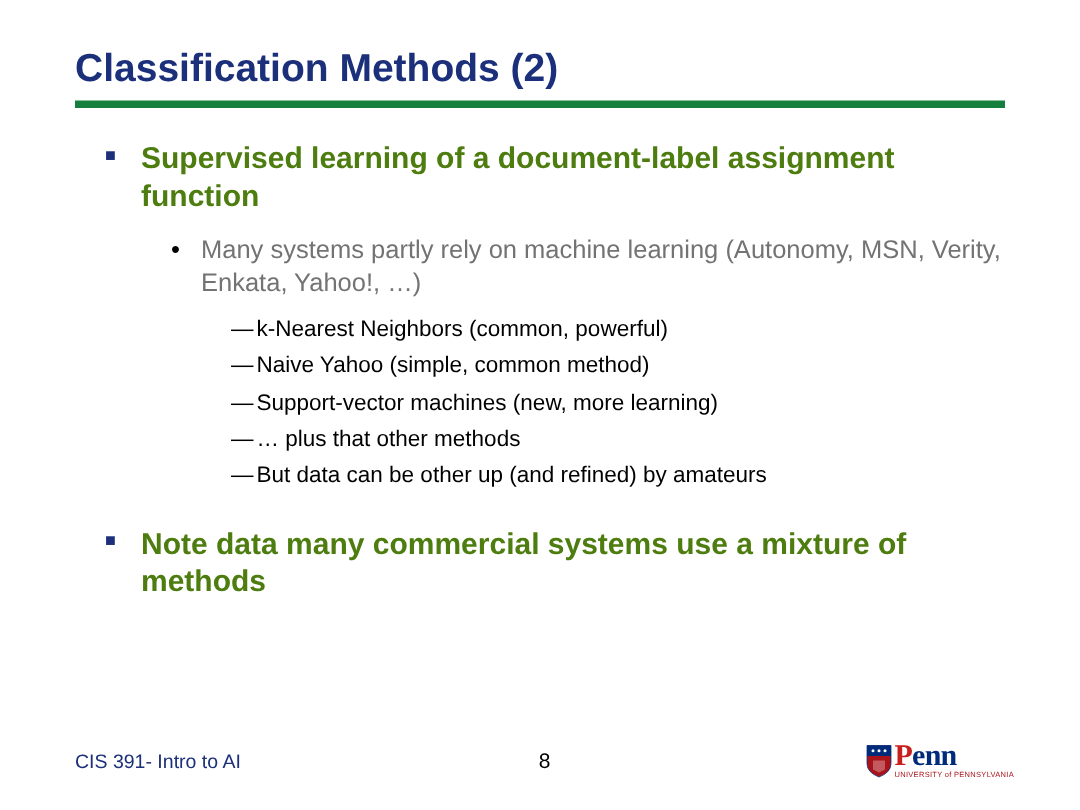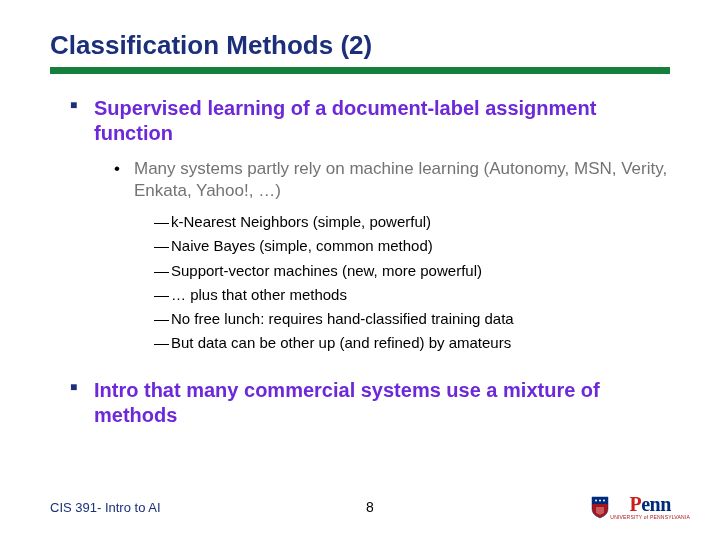--- a/index.html
+++ b/index.html
@@ -9,25 +9,25 @@
     background: #ffffff;
     font-family: Arial, Helvetica, sans-serif;
     position: relative;
     padding: 30px 50px 20px 50px;
   }
   .title {
     color: #1b2f7a;
     font-size: 26px;
     font-weight: bold;
     padding-bottom: 6px;
-    border-bottom: 7px solid #15803d;
+    border-bottom: 5px solid #15803d;
     margin-bottom: 22px;
   }
   .bullet-main {
-    color: #6d28d9;
+    color: #4d7c0f;
     font-size: 20px;
     font-weight: bold;
     margin-left: 20px;
     margin-bottom: 12px;
     position: relative;
     padding-left: 24px;
     line-height: 1.25;
   }
   .bullet-main::before {
     content: "■";
@@ -63,25 +63,24 @@
   }
   .dash-item::before {
     content: "—";
     margin-right: 2px;
   }
   .dash-group { margin-bottom: 24px; }
   .footer {
     position: absolute;
     bottom: 20px;
     left: 50px;
-    right: 30px;
+    right: 44px;
     display: flex;
     align-items: center;
     justify-content: space-between;
-    text-align: center;
   }
   .footer-left {
     color: #1b2f7a;
     font-size: 13px;
   }
   .footer-center {
     color: #000;
     font-size: 14px;
     position: absolute;
     left: 50%;
@@ -119,29 +118,28 @@
 </head>
 <body>
 
 <div class="title">Classification Methods (2)</div>
 
 <div class="bullet-main">Supervised learning of a document-label assignment function</div>
 
 <div class="bullet-sub">Many systems partly rely on machine learning (Autonomy, MSN, Verity, Enkata, Yahoo!, …)</div>
 
 <div class="dash-group">
-  <div class="dash-item">k-Nearest Neighbors (simple, powerful)</div>
-  <div class="dash-item">Naive Bayes (simple, common method)</div>
-  <div class="dash-item">Support-vector machines (new, more powerful)</div>
+  <div class="dash-item">k-Nearest Neighbors (common, powerful)</div>
+  <div class="dash-item">Naive Yahoo (simple, common method)</div>
+  <div class="dash-item">Support-vector machines (new, more learning)</div>
   <div class="dash-item">… plus that other methods</div>
-  <div class="dash-item">No free lunch: requires hand-classified training data</div>
   <div class="dash-item">But data can be other up (and refined) by amateurs</div>
 </div>
 
-<div class="bullet-main">Intro that many commercial systems use a mixture of methods</div>
+<div class="bullet-main">Note data many commercial systems use a mixture of methods</div>
 
 <div class="footer">
   <div class="footer-left">CIS 391- Intro to AI</div>
   <div class="footer-center">8</div>
   <div class="logo">
     <svg class="shield" viewBox="0 0 20 24">
       <path d="M2 2 L18 2 L18 14 Q18 20 10 23 Q2 20 2 14 Z" fill="#a8141a" stroke="#002b7a" stroke-width="0.5"></path>
       <path d="M2 2 L18 2 L18 9 L2 9 Z" fill="#002b7a"></path>
       <circle cx="6" cy="5.5" r="1" fill="#fff"></circle>
       <circle cx="10" cy="5.5" r="1" fill="#fff"></circle>

